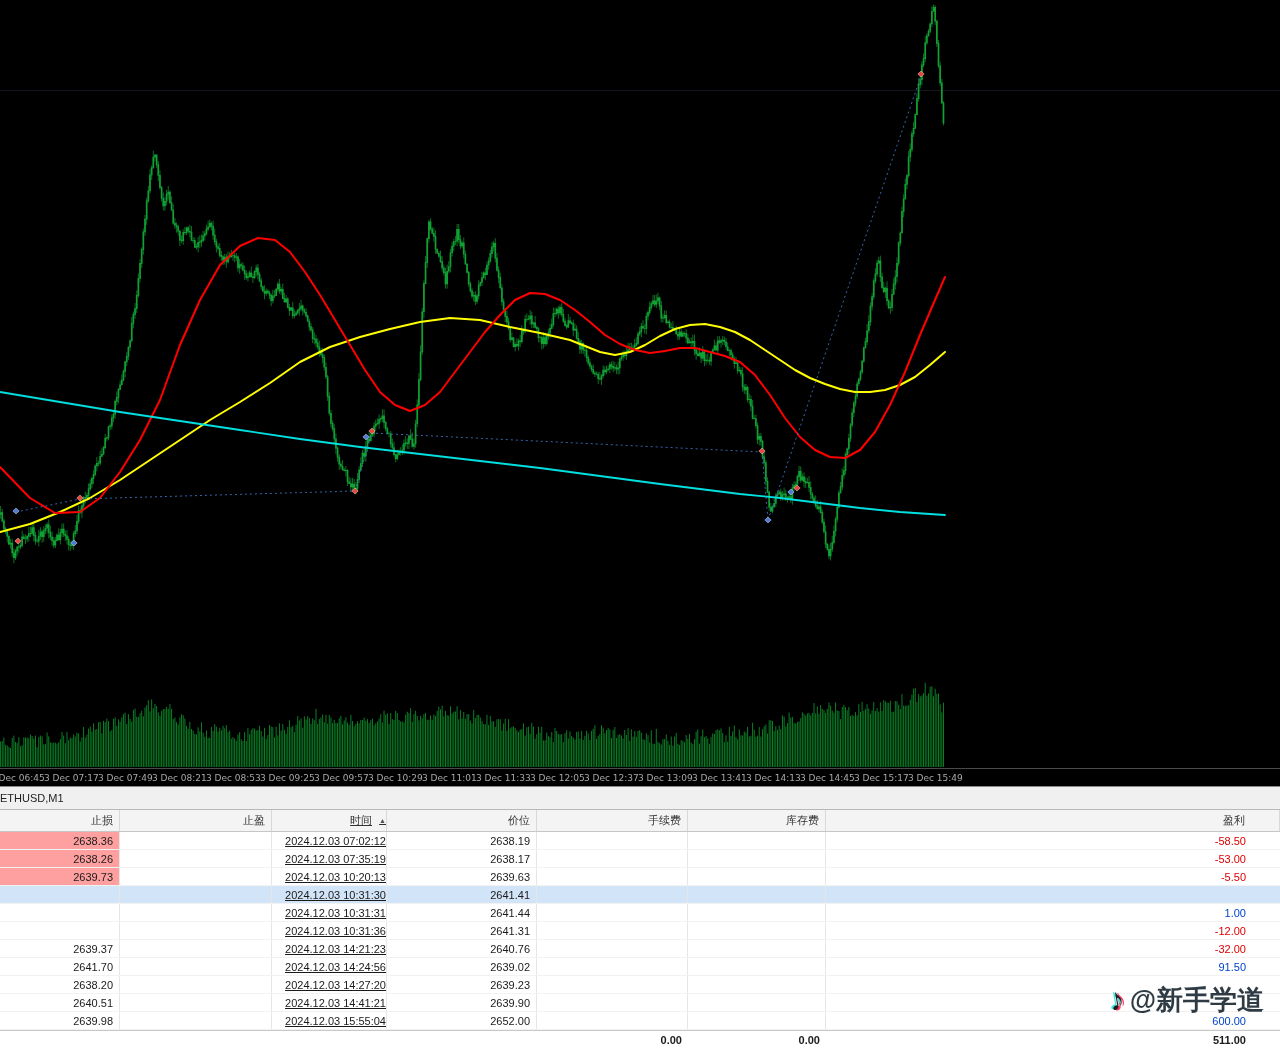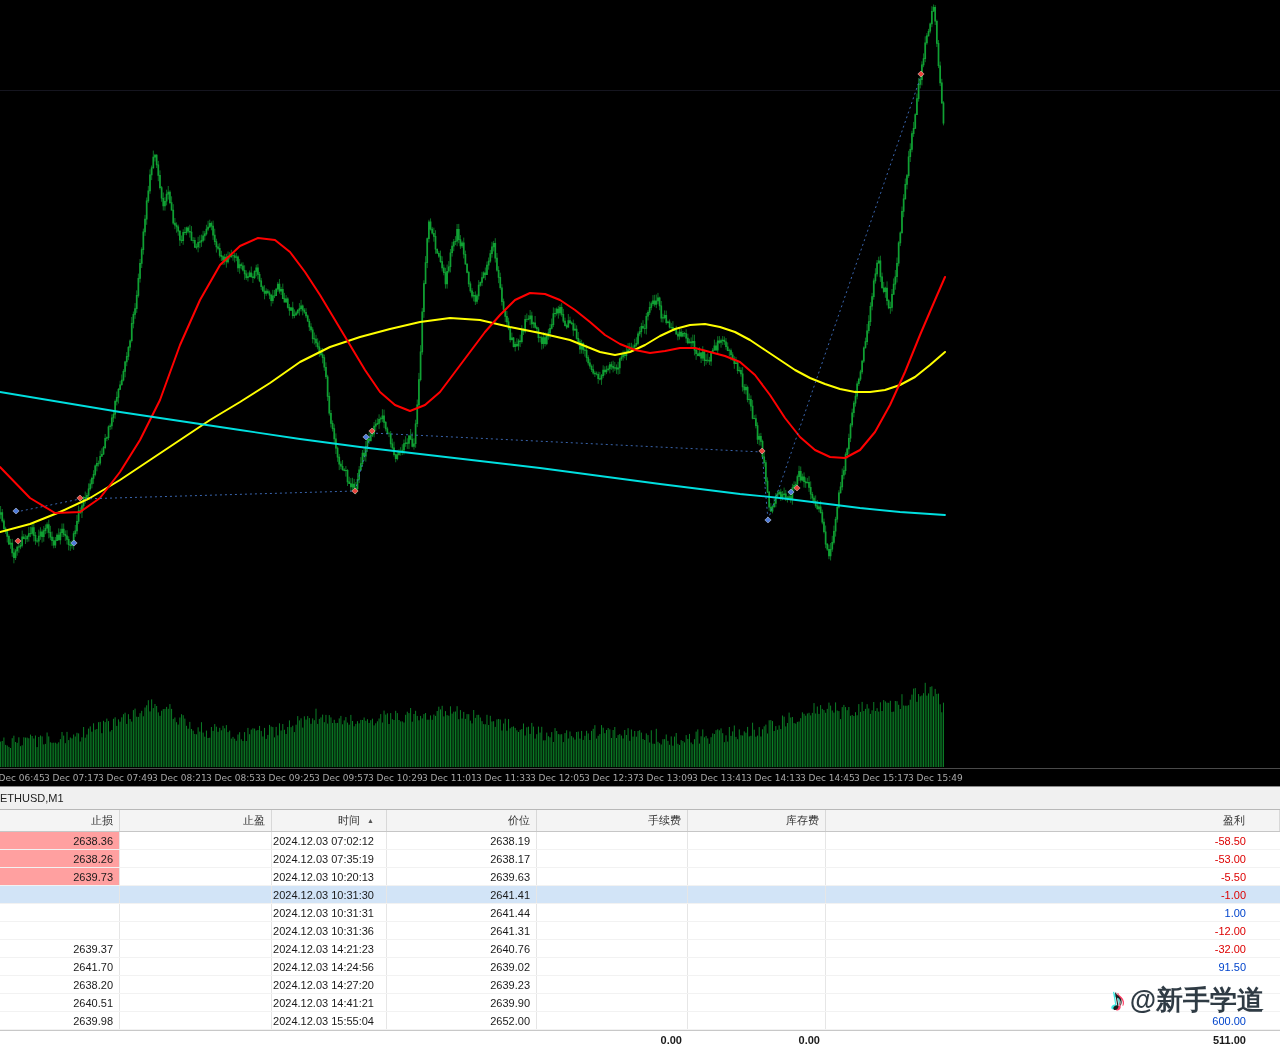--- a/index.html
+++ b/index.html
@@ -25,21 +25,21 @@
   .row.selected { background: #d2e4f7; }
   .row.sum { height: 18px; font-weight: bold; border-top: 1px solid #c8c8c8; border-bottom: none; }
   .row.sum .cell { border-right: none; }
   .cell {
     display: flex; align-items: center; justify-content: flex-end;
     padding: 0 6px; border-right: 1px solid #e6e6e6; overflow: hidden; white-space: nowrap;
   }
   .hdr .cell { border-right: 1px solid #d8d8d8; }
   .c-sl     { width: 120px; text-align: center; }
   .c-tp     { width: 152px; }
-  .c-time   { width: 115px; padding-right: 12px; }
+  .c-time   { width: 115px; padding-right: 0; text-decoration: underline; }
   .c-price  { width: 150px; text-align: center; }
   .c-comm   { width: 151px; }
   .c-swap   { width: 138px; }
   .c-profit { width: 454px; padding-right: 34px; border-right: none; }
   .sl-loss { background: #ffa0a0; padding-left: 48px; }
   .neg { color: #dd0000; }
   .pos { color: #0044cc; }
   .sort { font-size: 7px; color: #555; margin-left: 7px; line-height: 1; }
 
   
@@ -151,21 +151,20 @@
         <div class="cell c-swap"></div>
         <div class="cell c-profit neg">-5.50</div>
       </div>
       <div class="row selected">
         <div class="cell c-sl"></div>
         <div class="cell c-tp"></div>
         <div class="cell c-time">2024.12.03 10:31:30</div>
         <div class="cell c-price">2641.41</div>
         <div class="cell c-comm"></div>
         <div class="cell c-swap"></div>
-        <div class="cell c-profit neg">-1.00</div>
       </div>
       <div class="row">
         <div class="cell c-sl"></div>
         <div class="cell c-tp"></div>
         <div class="cell c-time">2024.12.03 10:31:31</div>
         <div class="cell c-price">2641.44</div>
         <div class="cell c-comm"></div>
         <div class="cell c-swap"></div>
         <div class="cell c-profit pos">1.00</div>
       </div>

